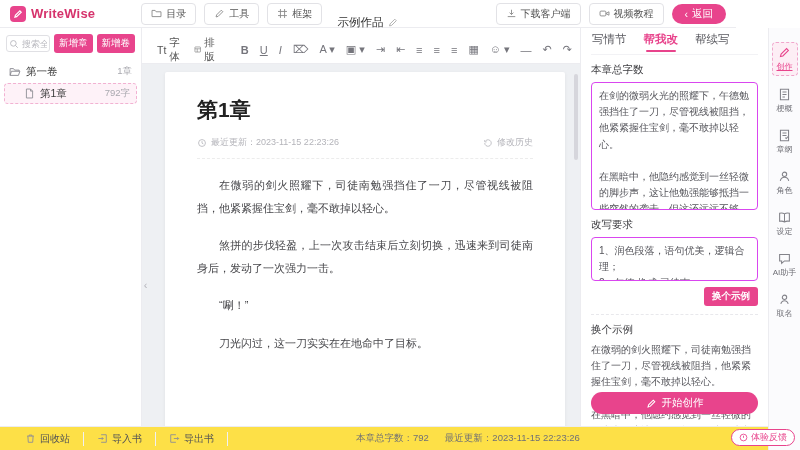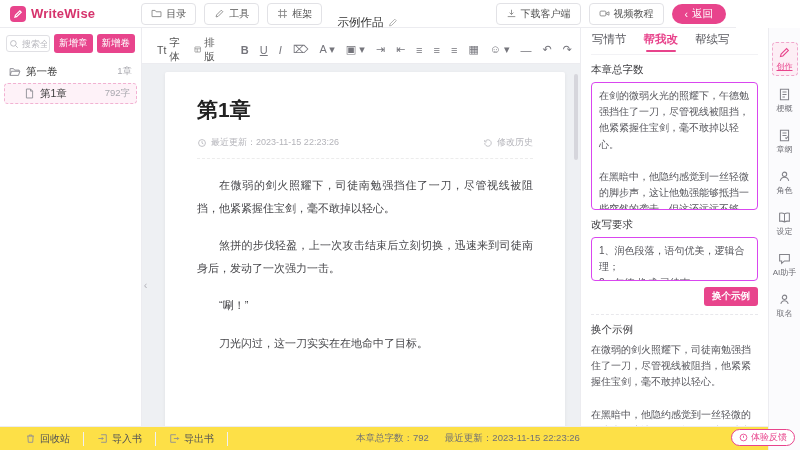--- a/index.html
+++ b/index.html
@@ -265,20 +265,26 @@
 2、午德 换成 司徒南；
 3、打斗桥段华丽无比；</div>
     <div class="example-row">
       <button class="example-btn">换个示例</button>
     </div>
     <div class="pdivider"></div>
     <div class="plabel">换个示例</div>
     <div class="result-text">在微弱的剑火照耀下，司徒南勉强挡住了一刀，尽管视线被阻挡，他紧紧握住宝剑，毫不敢掉以轻心。
 
 在黑暗中，他隐约感觉到一丝轻微的脚步声，这让他勉强能够抵挡一些突然的袭击，但这还远远</div>
+    <button class="start-btn">
+      <svg width="11" height="11" viewBox="0 0 16 16" fill="none" stroke="currentColor" stroke-width="1.5">
+          <path d="M3 13l.8-3L10.6 3.2l2.2 2.2L6 12.2 3 13z"></path>
+        </svg>
+      <span>开始创作</span>
+    </button>
   </div>
 
   <div class="rail">
     <div class="rail-item active">
       <svg width="13" height="13" viewBox="0 0 16 16" fill="none" stroke="currentColor" stroke-width="1.3">
           <path d="M3 13l.8-3L10.6 3.2l2.2 2.2L6 12.2 3 13z"></path>
         </svg>
       <span>创作</span>
     </div>
     <div class="rail-item">

